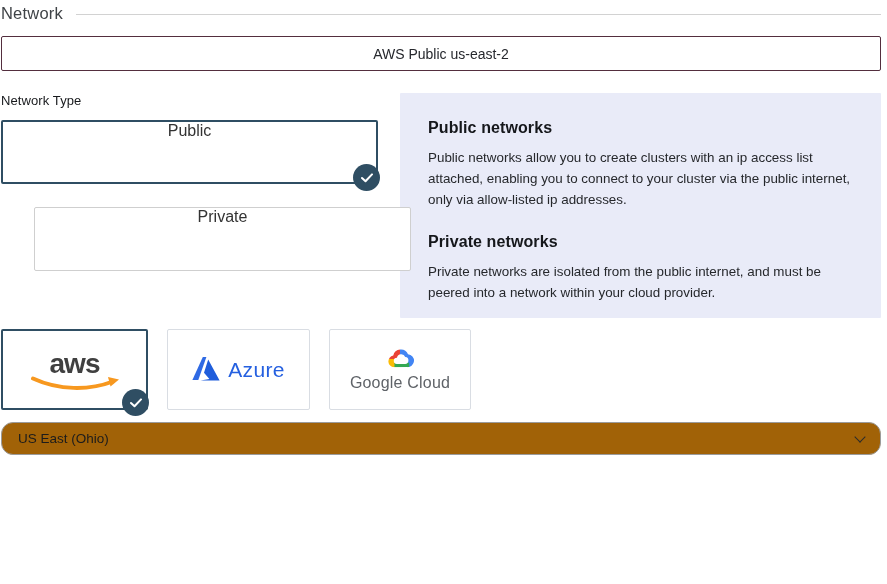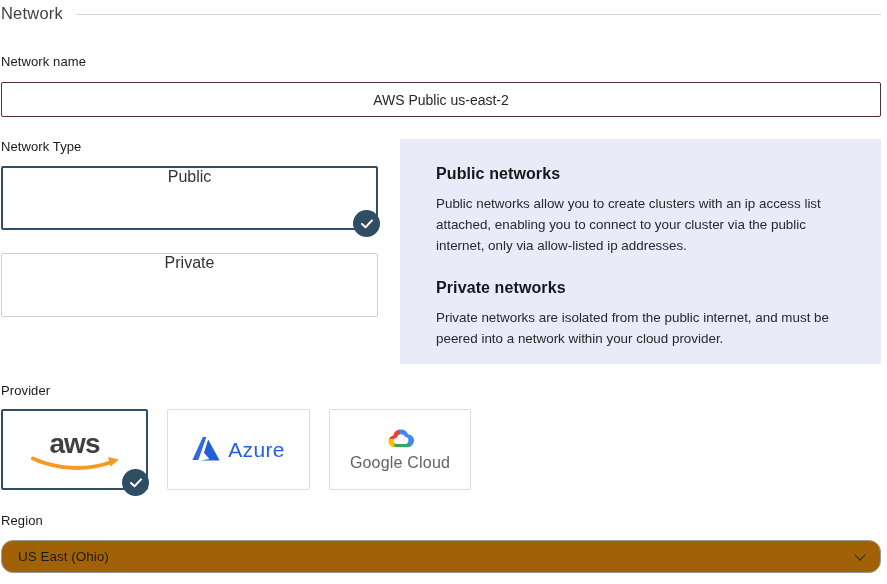--- a/index.html
+++ b/index.html
@@ -29,31 +29,31 @@
 
   
   .type-row { display: flex; margin-top: 22px; }
   .type-col { width: 377px; flex: none; }
   .choice-card {
     position: relative; width: 377px; height: 64px; margin-top: 12px;
     border: 1px solid #cfcfcf; border-radius: 2px; background: #fff;
     display: flex; align-items: flex-start; justify-content: center;
     font-size: 16px; color: #333; cursor: pointer;
   }
-  .choice-card + .choice-card { margin-top: 23px; }
+  .choice-card + .choice-card { margin-top: 23px; margin-left: 33px; }
   .choice-card.selected { border: 2px solid #2f4e63; }
   .check-badge {
     position: absolute; right: -4px; bottom: -9px;
     width: 27px; height: 27px; border-radius: 50%; background: #2f4e63;
     display: flex; align-items: center; justify-content: center;
   }
 
   .info-panel {
     width: 482px; margin-left: 22px; background: #e9ebf8;
-    padding: 26px 36px; border-radius: 1px; height: 225px;
+    padding: 26px 28px; border-radius: 1px; height: 225px;
   }
   .info-heading { font-size: 16px; font-weight: 700; color: #15171b; letter-spacing: .1px; }
   .info-body { font-size: 13.4px; line-height: 1.58; color: #26282c; margin-top: 10px; }
   .info-heading.second { margin-top: 22px; }
 
   
   .lbl-provider { margin-top: 19px; }
   .provider-row { display: flex; margin-top: 11px; }
   .provider-card {
     position: relative; height: 81px; border: 1px solid #d9dde3; border-radius: 2px;
@@ -85,21 +85,20 @@
 </head>
 <body>
 
 <div class="page">
 
   <div class="sec-header">
     <span class="sec-title">Network</span>
     <span class="sec-rule"></span>
   </div>
 
-  <div class="field-label lbl-netname">Network name</div>
   <input class="text-input" type="text" value="AWS Public us-east-2" style="">
 
   <div class="type-row">
     <div class="type-col">
       <div class="field-label">Network Type</div>
 
       <div class="choice-card selected">
         <span>Public</span>
         <span class="check-badge">
           <svg width="12" height="10" viewBox="0 0 12 10">
@@ -114,21 +113,20 @@
     </div>
 
     <div class="info-panel">
       <div class="info-heading">Public networks</div>
       <div class="info-body">Public networks allow you to create clusters with an ip access list attached, enabling you to connect to your cluster via the public internet, only via allow-listed ip addresses.</div>
       <div class="info-heading second">Private networks</div>
       <div class="info-body">Private networks are isolated from the public internet, and must be peered into a network within your cloud provider.</div>
     </div>
   </div>
 
-  <div class="field-label lbl-provider">Provider</div>
 
   <div class="provider-row">
 
     <div class="provider-card card-aws selected">
       <span class="aws-word">aws</span>
       <svg class="aws-smile" width="92" height="15" viewBox="0 0 92 15">
         <path d="M4 2.5 C 30 14.5, 60 14.5, 84 5.5" fill="none" stroke="#f7981f" stroke-width="4" stroke-linecap="round"></path>
         <path d="M79 1 L90 3.6 L81.5 10.5 Z" fill="#f7981f"></path>
       </svg>
       <span class="check-badge" style="right:-3px; bottom:-8px;">
@@ -158,20 +156,19 @@
           <rect x="0" y="13" width="16" height="13" fill="#fbbc05"></rect>
           <rect x="16" y="0" width="16" height="26" fill="#4285f4"></rect>
           <rect x="10" y="17" width="16" height="9" fill="#34a853"></rect>
         </g>
         <path d="M12.6 18.4 a3.4 3.4 0 0 1 0.1 -6.8 a4.7 4.7 0 0 1 9 -0.7 a3.6 3.6 0 0 1 -0.6 7.4 z" fill="#ffffff"></path>
       </svg>
       <span class="google-word">Google Cloud</span>
     </div>
   </div>
 
-  <div class="field-label lbl-region">Region</div>
 
   <div class="select-box">
     <span>US East (Ohio)</span>
     <span class="chevron"></span>
   </div>
 
 </div>
 
 </body></html>

